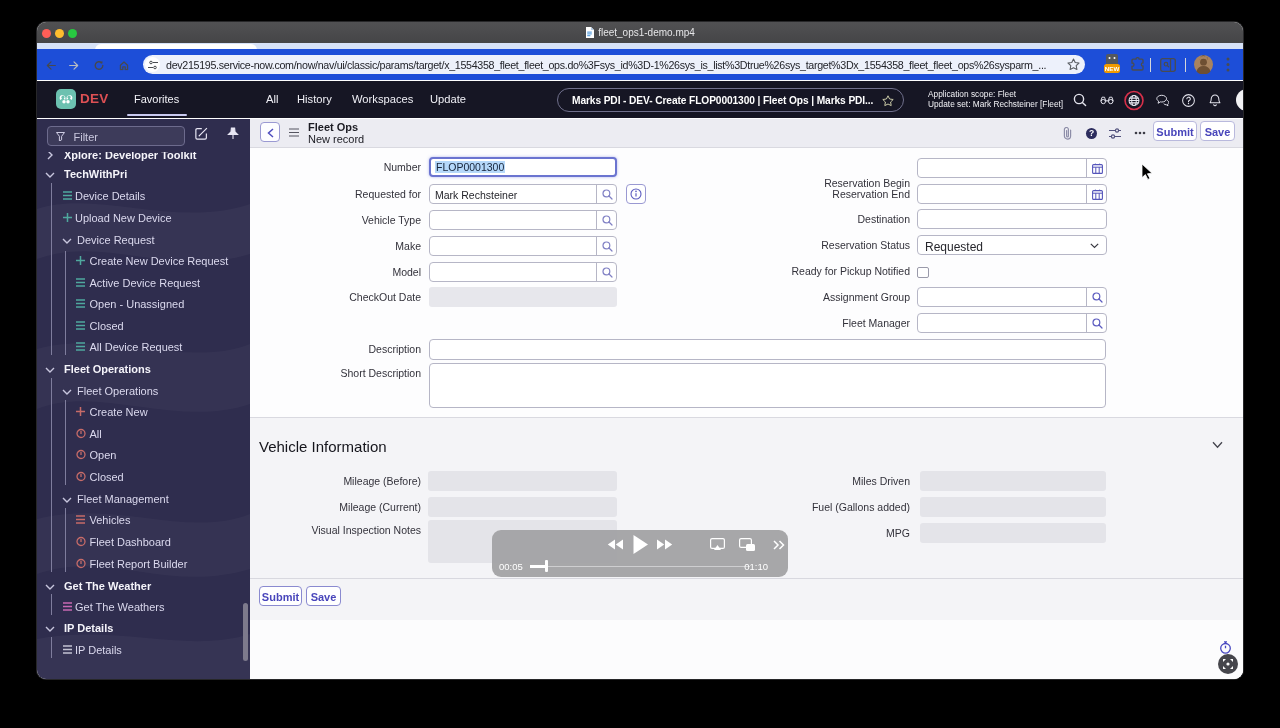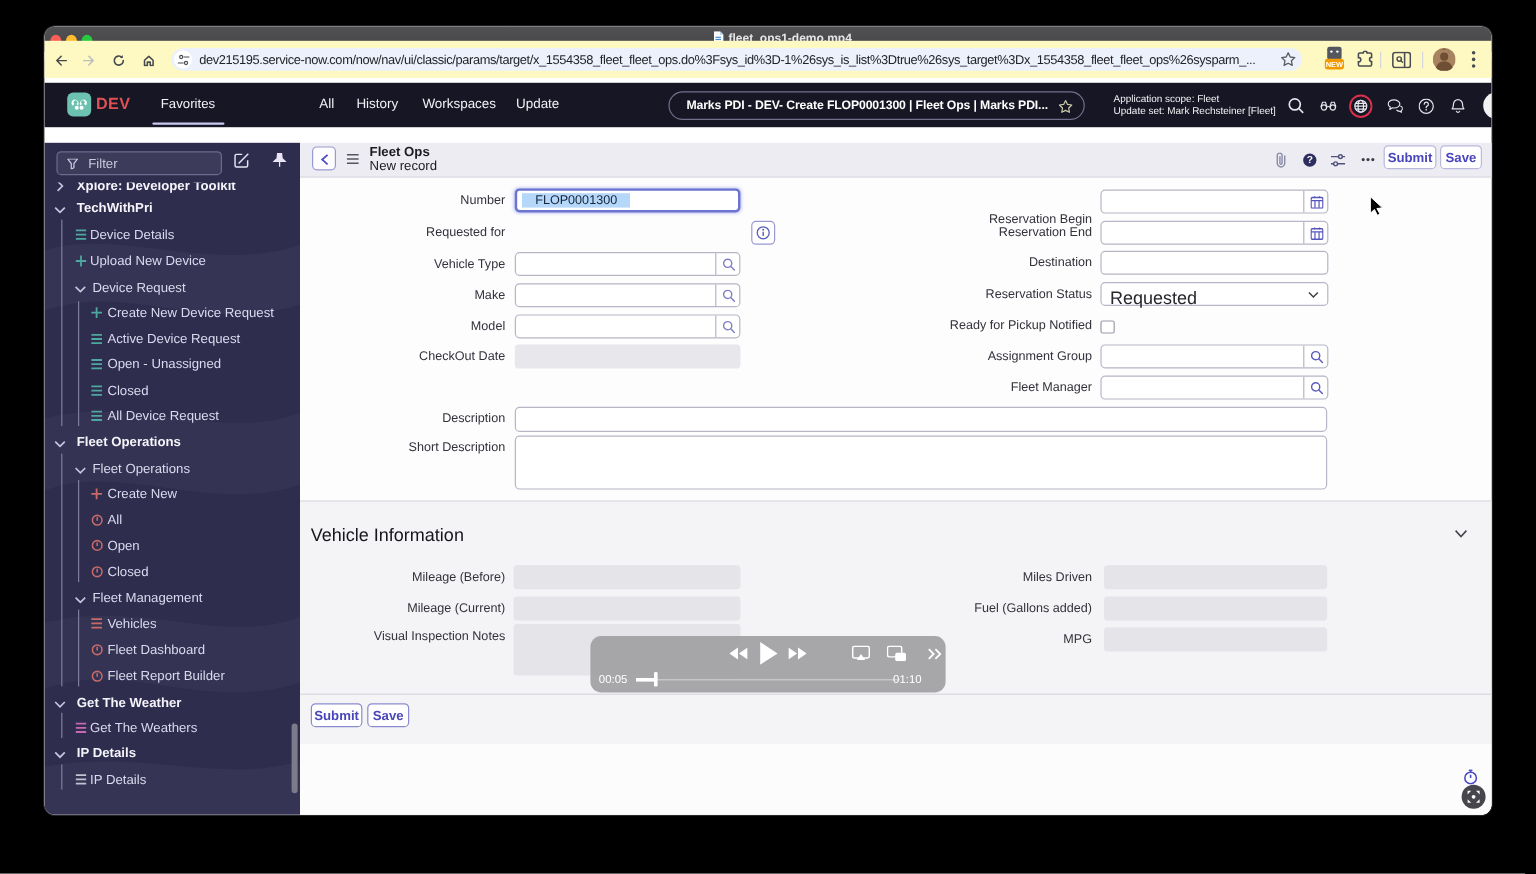--- a/index.html
+++ b/index.html
@@ -1,33 +1,33 @@
 <!DOCTYPE html>
 <html><head><meta charset="utf-8"><style>
 *{margin:0;padding:0;box-sizing:border-box}
 html,body{width:1280px;height:728px}
 body{background:#000;font-family:"Liberation Sans",sans-serif;position:relative;overflow:hidden}
 #win{position:absolute;left:37px;top:22px;width:1206px;height:657px;border-radius:9px;overflow:hidden;background:#fff;box-shadow:0 0 0 1px rgba(130,130,135,.30)}
 
 #titlebar{position:absolute;left:0;top:0;width:1206px;height:21px;background:linear-gradient(#515153,#454547)}
 .light{position:absolute;top:7px;width:9px;height:9px;border-radius:50%}
-#title{position:absolute;top:0;left:12px;width:1206px;height:21px;text-align:center;line-height:22px;color:#e6e6e8;font-size:10px;font-weight:bold}
+#title{position:absolute;top:0;left:0;width:1206px;height:21px;text-align:center;line-height:22px;color:#e6e6e8;font-size:10px;font-weight:normal}
 #ticon{display:inline-block;vertical-align:-2px;margin-right:4px}
 
 #tabstrip{position:absolute;left:0;top:21px;width:1206px;height:7px;background:#d7e2f7}
 #activetab{position:absolute;left:58px;top:1px;width:162px;height:6px;background:#fff;border-radius:7px 7px 0 0}
 
-#toolbar{position:absolute;left:0;top:12px;width:1206px;height:31px;background:#fef9c3}
+#toolbar{position:absolute;left:0;top:27px;width:1206px;height:31px;background:#1d4ed8}
 #urlpill{position:absolute;left:106px;top:6px;width:942px;height:19px;border-radius:10px;background:#edf1fb}
 #sitechip{position:absolute;left:2px;top:2px;width:15px;height:15px;border-radius:50%;background:#fff}
 #urltext{position:absolute;left:23px;top:0;width:905px;height:19px;line-height:20px;font-size:10.7px;letter-spacing:-.31px;color:#23242a;white-space:nowrap;overflow:hidden}
 .tbicon{position:absolute;top:0;height:31px;display:flex;align-items:center;justify-content:center}
 .vsep{position:absolute;top:9px;width:1px;height:14px;background:#d4d6da}
 
-#snheader{position:absolute;left:0;top:47px;width:1206px;height:37px;background:#161624;color:#fff}
+#snheader{position:absolute;left:0;top:59px;width:1206px;height:37px;background:#161624;color:#fff}
 #snlogo{position:absolute;left:19px;top:8px;width:20px;height:20px;border-radius:5px;background:#6cc1b0;display:flex;align-items:center;justify-content:center}
 #devtxt{position:absolute;left:43px;top:10px;font-size:13.5px;font-weight:bold;color:#dd5054;letter-spacing:.3px}
 #favtxt{position:absolute;left:97px;top:12px;font-size:11px;color:#f3f3f8}
 #favline{position:absolute;left:90px;top:33px;width:60px;height:2px;background:#c9c9ef;border-radius:1px}
 .snmenu{position:absolute;top:12px;font-size:11.2px;color:#f0f0f6}
 #snpill{position:absolute;left:520px;top:7px;width:347px;height:24px;border:1px solid #70708c;border-radius:12px}
 #snpilltxt{position:absolute;left:14px;top:5.5px;width:308px;font-size:10.2px;letter-spacing:-.1px;font-weight:bold;color:#fff;white-space:nowrap;overflow:hidden}
 #appscope{position:absolute;left:891px;top:7.5px;font-size:8.3px;line-height:10.5px;color:#f2f2f6;white-space:nowrap}
 .hicon{position:absolute;top:0;height:38px;display:flex;align-items:center;justify-content:center}
 
@@ -341,23 +341,30 @@
           <circle cx="2" cy="2" r="1.3" fill="#3c3c46"></circle>
           <circle cx="6" cy="2" r="1.3" fill="#3c3c46"></circle>
           <circle cx="10" cy="2" r="1.3" fill="#3c3c46"></circle>
         </svg>
       <div class="btn" style="left:903px;top:2px;width:44px;height:20px;line-height:20px">Submit</div>
       <div class="btn" style="left:950px;top:2px;width:35px;height:20px;line-height:20px">Save</div>
     </div>
 
     <div class="lbl" style="left:0;top:38px;width:171px;line-height:20px">Number</div>
     <div class="inp" style="left:179px;top:38px;width:188px;height:20px;border:2px solid #6b74d0;border-radius:4px;box-shadow:0 0 3px rgba(100,110,220,.5)">
-        <span style="position:absolute;left:4px;top:2px;font-size:10.5px;background:#b5d8fa;color:#16243a;padding:0 11px">FLOP0001300</span>
+        <span style="position:absolute;left:4px;top:2px;font-size:10.5px;background:#b5d8fa;color:#16243a;padding:0 1px">FLOP0001300</span>
       </div>
     <div class="lbl" style="left:0;top:64.5px;width:171px;line-height:20px">Requested for</div>
+    <div class="inp" style="left:179px;top:64.5px;width:188px;height:20px">
+        <span style="position:absolute;left:5px;top:4px;font-size:10.5px;color:#26262c">Mark Rechsteiner</span>
+        <div style="position:absolute;right:0;top:0;width:20px;height:18px;border-left:1px solid #b6b6c6"><svg style="margin:4px 5px" width="11" height="11" viewBox="0 0 11 11">
+            <circle cx="4.4" cy="4.4" r="3.4" fill="none" stroke="#8080c4" stroke-width="1.2"></circle>
+            <path d="M7 7l3 3" stroke="#8080c4" stroke-width="1.2" stroke-linecap="round"></path>
+          </svg></div>
+      </div>
     <div class="sq" style="left:376px;top:64.5px;width:20px;height:20px;border:1px solid #9a99d2;border-radius:4px">
         <svg width="12" height="12" viewBox="0 0 12 12">
           <circle cx="6" cy="6" r="5" fill="none" stroke="#5c5cc0" stroke-width="1.1"></circle>
           <circle cx="6" cy="3.4" r=".8" fill="#5c5cc0"></circle>
           <path d="M6 5.2v3.4" stroke="#5c5cc0" stroke-width="1.2"></path>
         </svg>
       </div>
     <div class="lbl" style="left:0;top:90.5px;width:171px;line-height:20px">Vehicle Type</div>
     <div class="inp" style="left:179px;top:90.5px;width:188px;height:20px">
         <div style="position:absolute;right:0;top:0;width:20px;height:18px;border-left:1px solid #b6b6c6"><svg style="margin:4px 5px" width="11" height="11" viewBox="0 0 11 11">
@@ -397,21 +404,21 @@
     <div class="inp" style="left:667px;top:64.5px;width:190px;height:20px">
         <div style="position:absolute;right:0;top:0;width:20px;height:18px;border-left:1px solid #b6b6c6"><svg style="margin:4px 5px" width="11" height="11" viewBox="0 0 11 11">
             <rect x=".6" y="1.6" width="9.8" height="8.8" rx="1" fill="none" stroke="#5555bb" stroke-width="1.1"></rect>
             <path d="M.6 4.2h9.8M3.4 2V.6M7.6 2V.6M3.8 4.2v6M7.2 4.2v6" stroke="#5555bb" stroke-width="1"></path>
           </svg></div>
       </div>
     <div class="lbl" style="left:489px;top:90px;width:171px;line-height:20px">Destination</div>
     <div class="inp" style="left:667px;top:90px;width:190px;height:20px"></div>
     <div class="lbl" style="left:489px;top:116px;width:171px;line-height:20px">Reservation Status</div>
     <div class="inp" style="left:667px;top:116px;width:190px;height:20px">
-        <span style="position:absolute;left:7px;top:4px;font-size:15px;color:#26262c">Requested</span>
+        <span style="position:absolute;left:7px;top:4px;font-size:12px;color:#26262c">Requested</span>
         <svg style="position:absolute;right:7px;top:7px" width="9" height="6" viewBox="0 0 9 6">
           <path d="M.8.8l3.7 3.7L8.2.8" fill="none" stroke="#3c3c44" stroke-width="1.2"></path>
         </svg>
       </div>
     <div class="lbl" style="left:489px;top:142px;width:171px;line-height:20px">Ready for Pickup Notified</div>
     <div class="inp" style="left:667px;top:147.5px;width:12px;height:11px;border-radius:2px;border-color:#9a9aaa"></div>
     <div class="lbl" style="left:489px;top:168px;width:171px;line-height:20px">Assignment Group</div>
     <div class="inp" style="left:667px;top:168px;width:190px;height:20px">
         <div style="position:absolute;right:0;top:0;width:20px;height:18px;border-left:1px solid #b6b6c6"><svg style="margin:4px 5px" width="11" height="11" viewBox="0 0 11 11">
             <circle cx="4.4" cy="4.4" r="3.4" fill="none" stroke="#5c5cc0" stroke-width="1.2"></circle>

